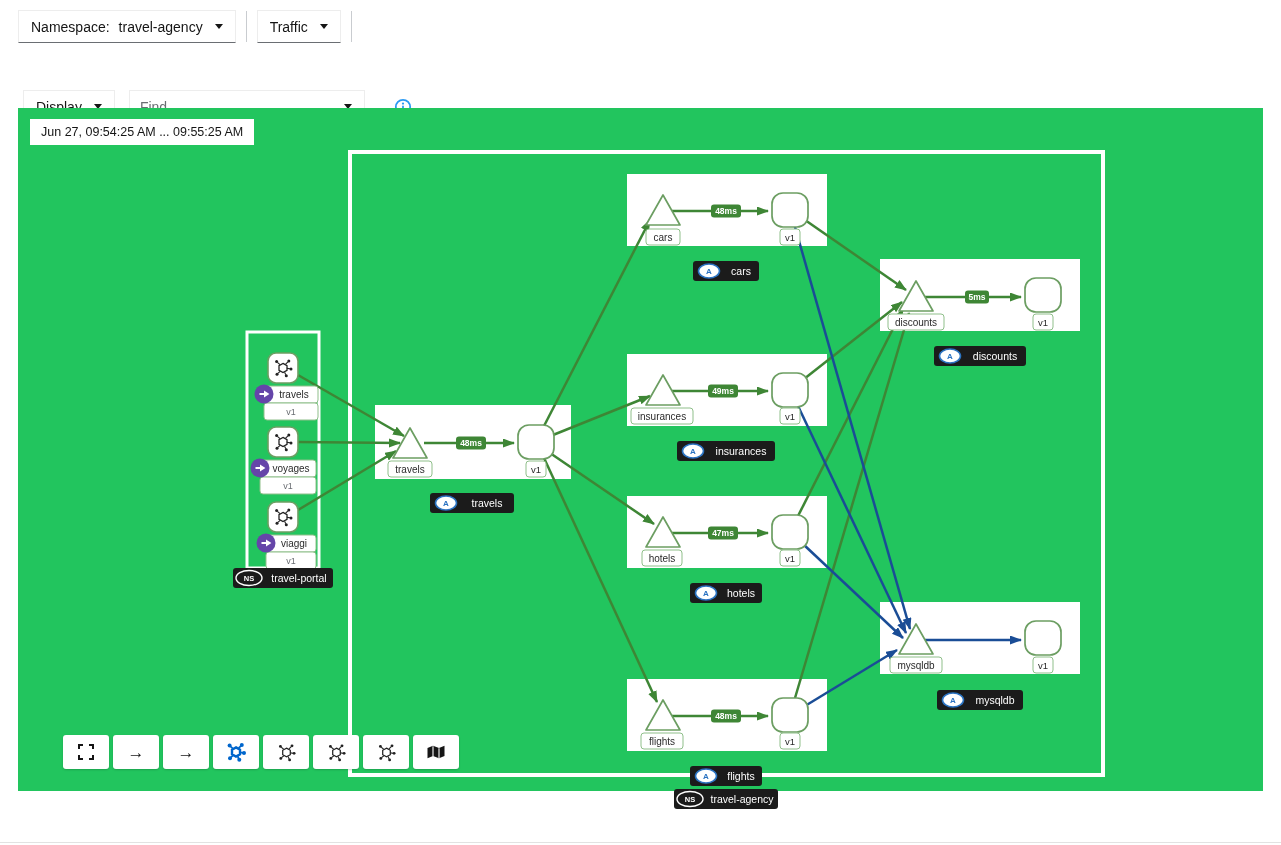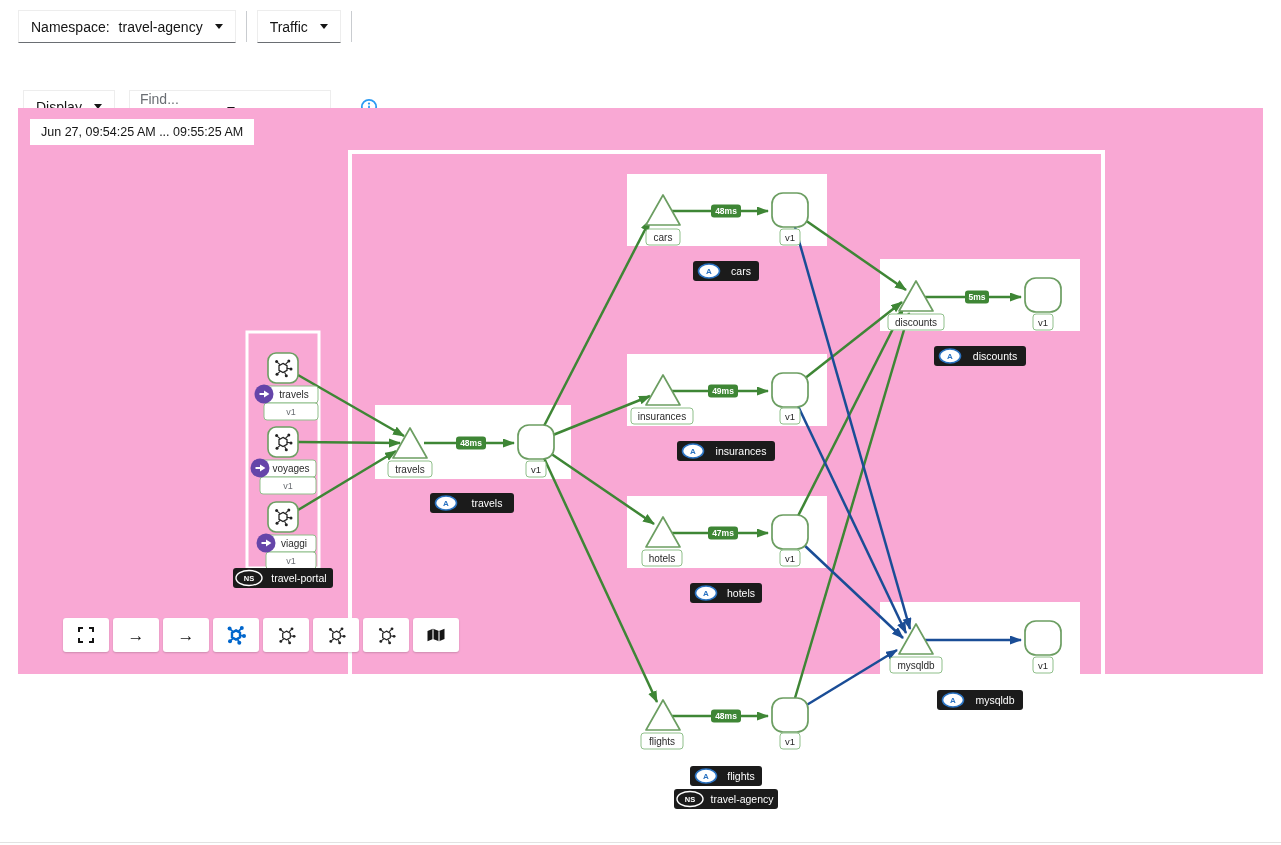--- a/index.html
+++ b/index.html
@@ -18,32 +18,32 @@
   }
   .pf-box .muted { color:#151515; }
   .caret {
     width:0; height:0; border-left:4.5px solid transparent; border-right:4.5px solid transparent;
     border-top:5.5px solid #151515; margin-left:3px;
   }
   .vdiv { width:1px; height:31px; background:#c9ccd0; margin:0 10px; }
   .gap12 { width:14px; }
   .pf-input-group {
     height:33px; display:flex; align-items:center; background:#fff;
-    border:1px solid #ededed; border-bottom:1px solid #6a6e73;flex-direction:column;
+    border:1px solid #ededed; border-bottom:1px solid #6a6e73;
   }
   .pf-input-group input {
     border:none; outline:none; width:200px; padding:0 10px; font-size:14px;
     font-family:"Liberation Sans", sans-serif; color:#151515; background:transparent;
   }
   .pf-input-group input::placeholder { color:#6a6e73; opacity:1; }
   .dd-btn { width:34px; display:flex; align-items:center; justify-content:center; cursor:pointer; }
   .info-wrap { margin-left:15px; display:flex; align-items:center; cursor:pointer; }
   
   .canvas {
-    position:absolute; left:18px; top:108px; width:1245px; height:566px; background:#f9a8d4;
+    position:absolute; left:18px; top:108px; width:1245px; height:683px; background:#22c55e;
   }
   .canvas svg.mesh { position:absolute; left:0; top:0; }
   .time-chip {
     position:absolute; left:12px; top:11px; background:#fff; padding:6px 11px;
     font-size:12.5px; color:#151515; z-index:3;
   }
   
   .foot {
     position:absolute; left:45px; bottom:22px; display:flex; gap:4px; z-index:3;
   }

